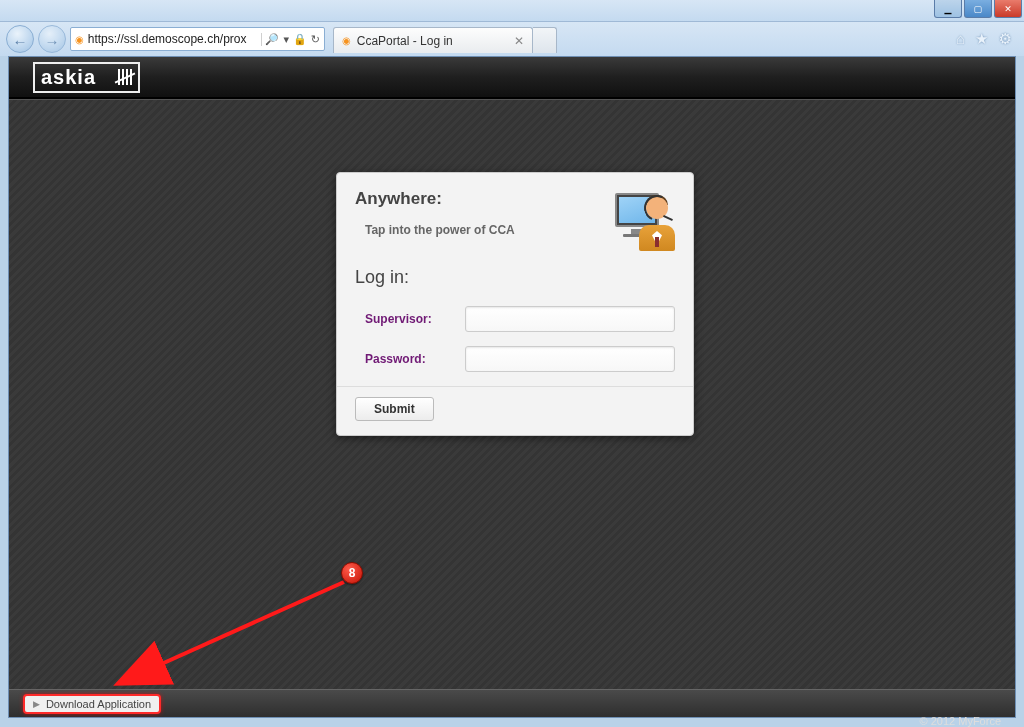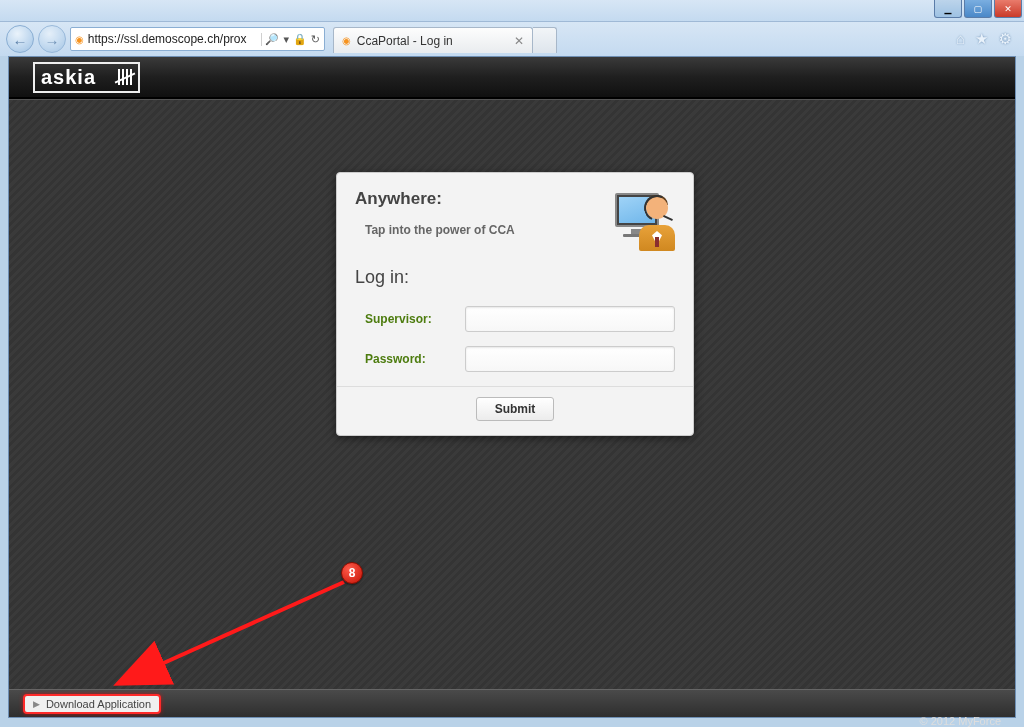--- a/index.html
+++ b/index.html
@@ -141,30 +141,30 @@
   border:1px solid #ccc;
   border-radius: 4px;
   box-shadow: 0 2px 8px rgba(0,0,0,0.5);
   padding: 16px 18px 14px 18px;
 }
 .login-panel h2 { font-size:17px; color:#444; font-weight:bold; margin-bottom:14px; }
 .login-panel .tag { font-size:12px; color:#666; font-weight:bold; margin-bottom:30px; padding-left:10px;}
 .login-panel .tag2 { font-size:12px; color:#666; font-weight:bold; margin-bottom:18px; padding-left:10px;}
 .login-panel h3 { font-size:18px; color:#444; font-weight:normal; margin-bottom:18px; }
 .form-row { display:flex; align-items:center; margin-bottom:14px; padding-left:10px;}
-.form-row label { width:100px; font-size:12px; color:#4d7c0f; font-weight:bold;}
+.form-row label { width:100px; font-size:12px; color:#701a75; font-weight:bold;}
 .form-row input {
   flex:1; height:26px;
   border:1px solid #ccc; border-radius:3px;
   background: linear-gradient(#fff,#f7f7f7);
   box-shadow: inset 0 1px 2px rgba(0,0,0,0.1);
   padding: 0 6px;
 }
 .login-panel hr { border:0; border-top:1px solid #ddd; margin: 8px -18px 10px -18px; }
-.submit-row { display:flex; justify-content:center; }
+.submit-row { display:flex; justify-content:flex-start; }
 .submit-btn {
   height:24px; padding: 0 18px;
   background: linear-gradient(#ffffff,#ececec);
   border:1px solid #bbb; border-radius:3px;
   font-size:12px; font-weight:bold; color:#333;
   cursor:pointer;
 }
 .avatar {
   position:absolute; right:18px; top:14px;
   width:60px; height:64px;

